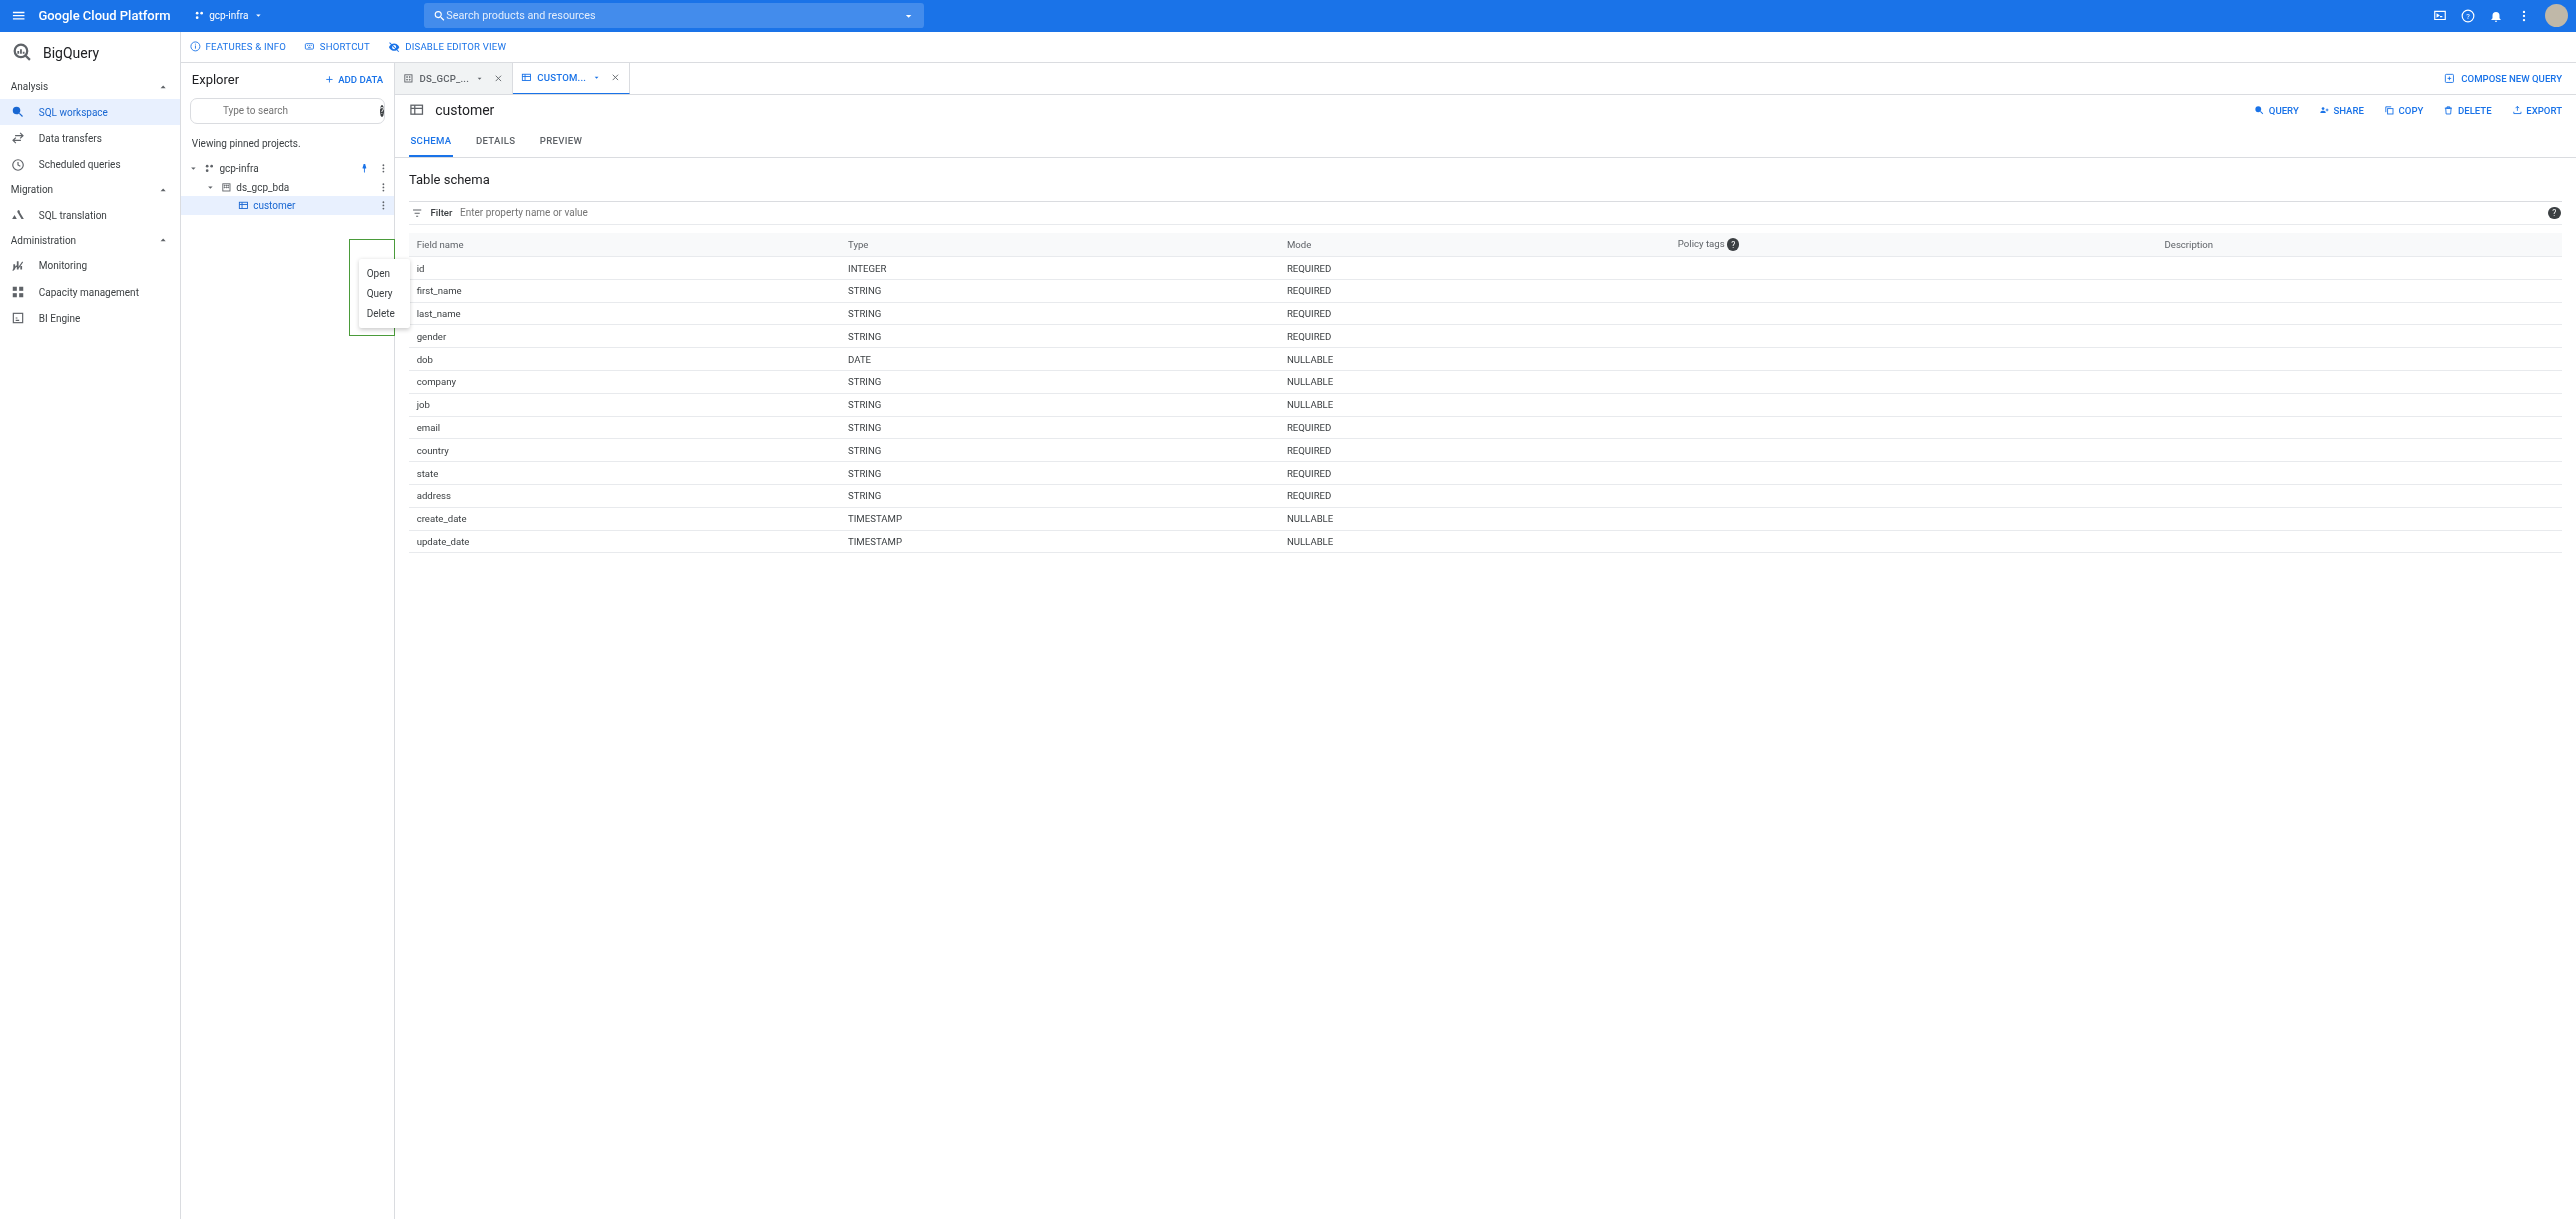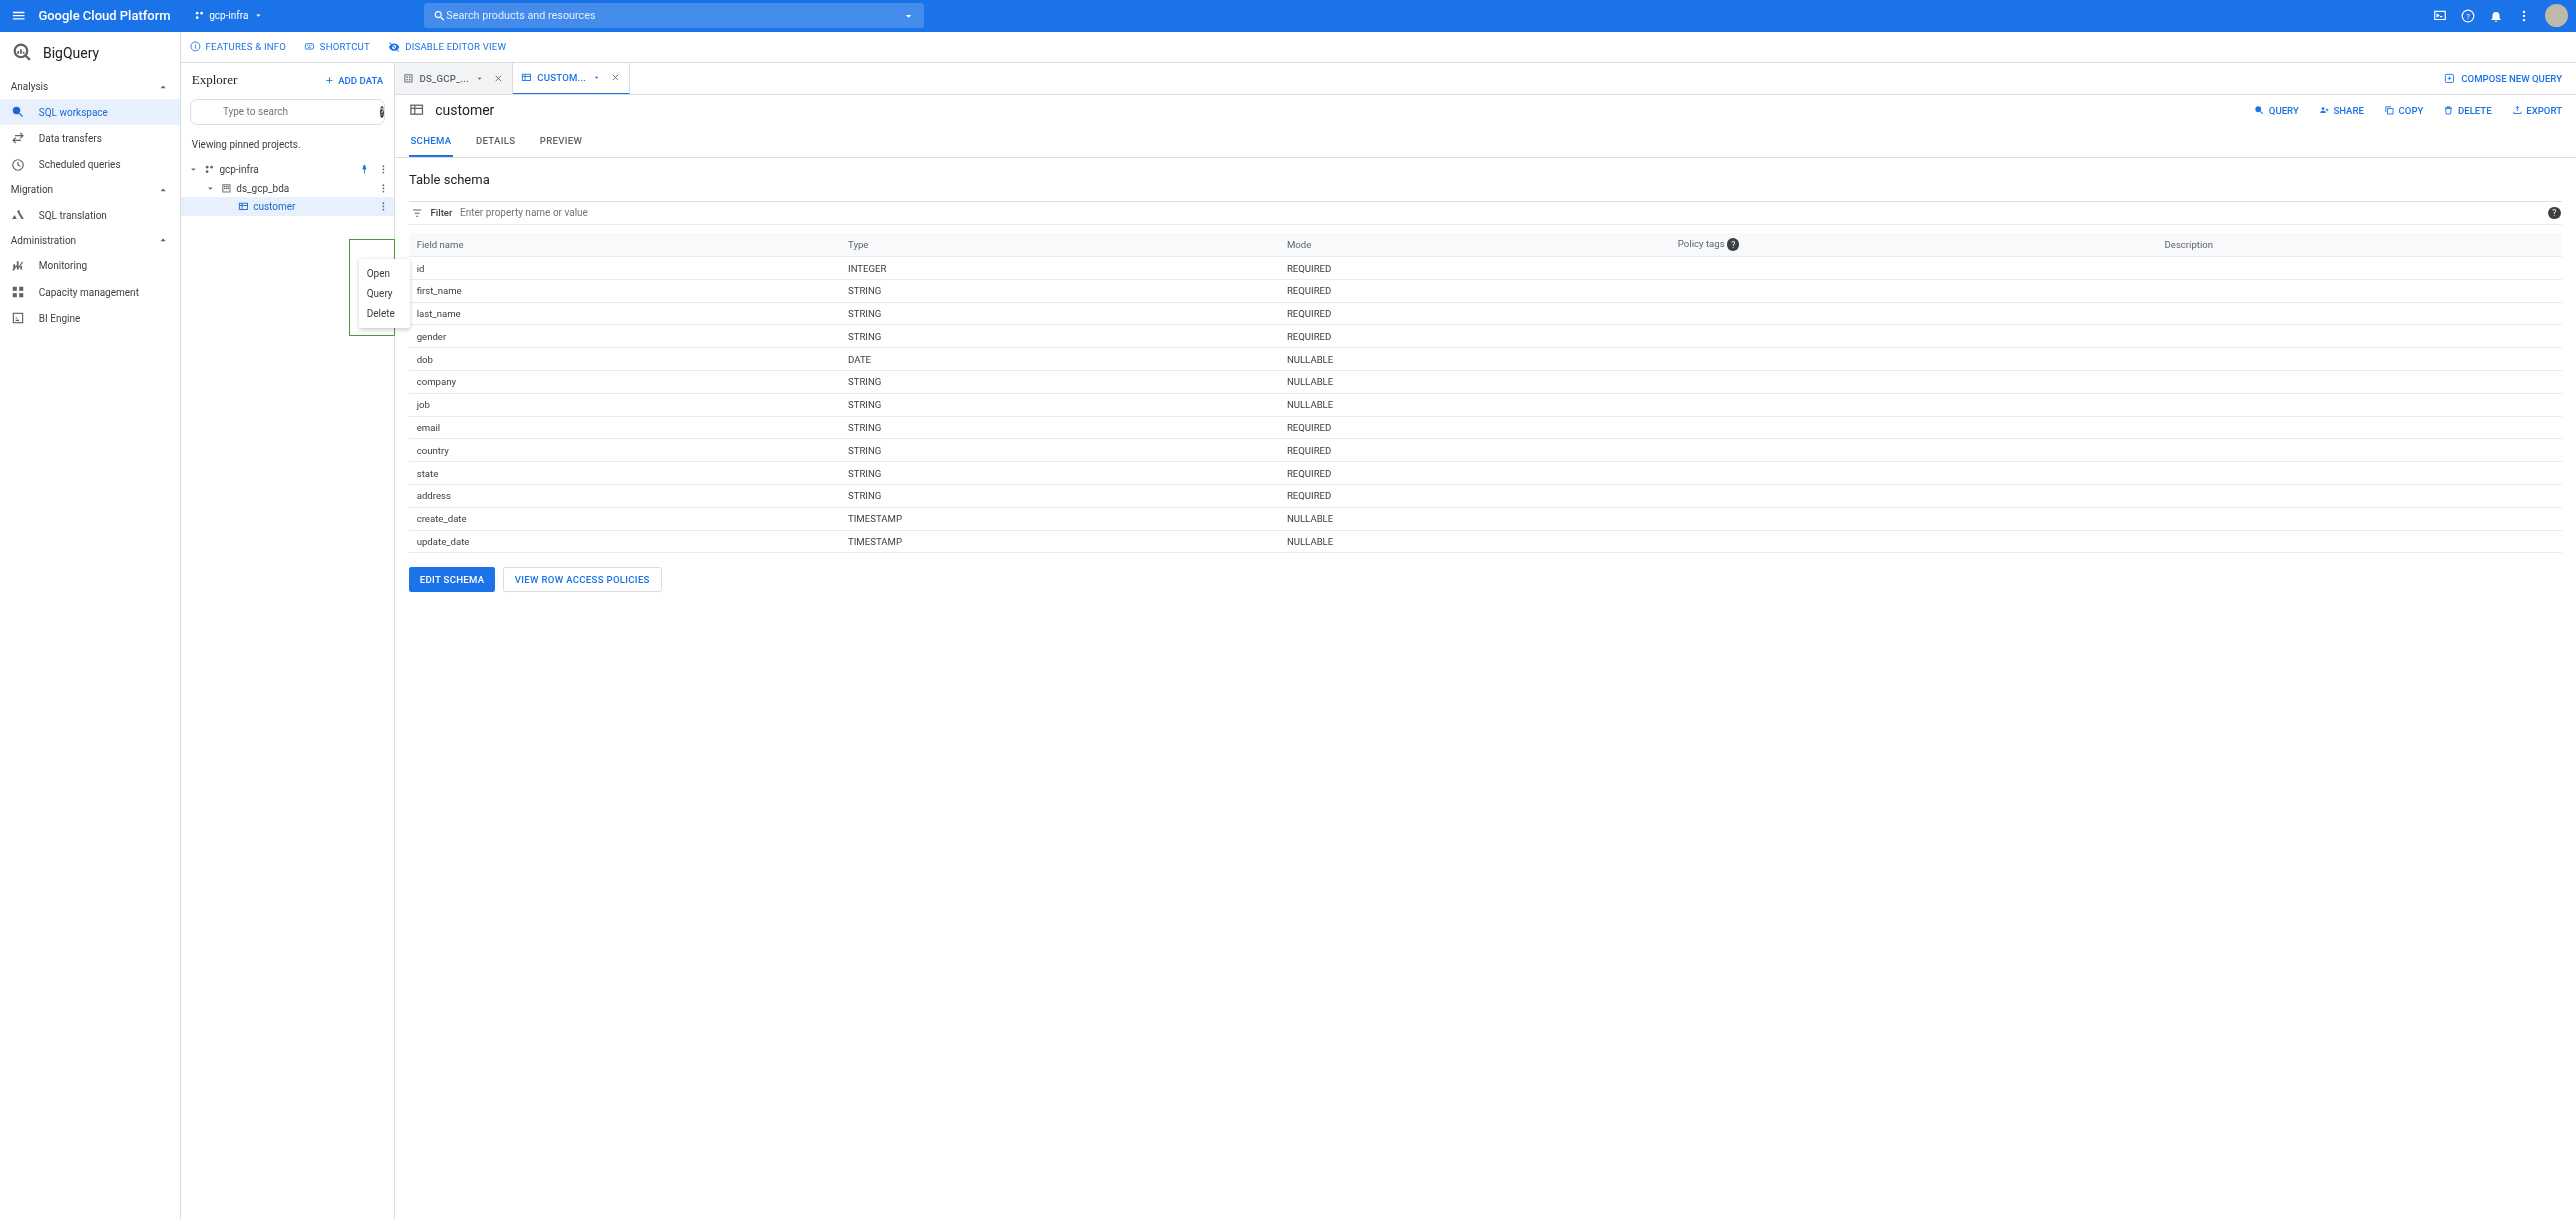--- a/index.html
+++ b/index.html
@@ -29,21 +29,21 @@
   .nav-item { display:flex; align-items:center; gap:14px; padding:6.1px 10.8px; font-size:10px; color:#3c4043; cursor:pointer; }
   .nav-item.active { background:#e8f0fe; color:#1967d2; }
   .nav-item svg, .nav-item .nav-icn { width:14px; height:14px; flex:0 0 14px; }
 
   
   .explorer { width:214px; border-right:0.8px solid #dadce0; display:flex; flex-direction:column; position:relative; }
   .explorer-bar { border-bottom:0.8px solid #dadce0; height:31.5px; display:flex; align-items:center; padding:0 9.2px; justify-content:space-between; }
   .explorer-bar .links { display:flex; gap:18.4px; }
   .top-link { color:#1a73e8; font-size:9.6px; font-weight:400; letter-spacing:0.2px; display:flex; align-items:center; gap:4.6px; cursor:pointer; }
   .explorer-head { display:flex; align-items:center; justify-content:space-between; padding:9.2px 10.8px 6.1px; }
-  .explorer-head h2 { font-size:13px; font-weight:400; color:#202124;font-family:Liberation Serif, serif; }
+  .explorer-head h2 { font-size:13px; font-weight:400; color:#202124; }
   .add-data { color:#1a73e8; font-size:9.6px; font-weight:500; display:flex; align-items:center; gap:3.1px; cursor:pointer; }
   .search-field { margin:4.6px 9.2px 7.7px; border:0.8px solid #dadce0; border-radius:7px; height:26px; display:flex; align-items:center; padding:0 7.7px; gap:24px; }
   .search-field input { border:none; outline:none; flex:1; font-size:10px; }
   .help-dot { width:12.3px; height:12.3px; border-radius:50%; background:#3c4043; color:#fff; font-size:8.5px; display:flex; align-items:center; justify-content:center; }
   .pinned-note { padding:6.1px 10.8px 10.8px; color:#3c4043; font-size:10px; }
   .tree { padding-bottom:9.2px; }
   .tree-row { display:flex; align-items:center; padding:3.1px 4.6px 3.1px 6.1px; font-size:10px; gap:4.6px; cursor:pointer; }
   .tree-row .spacer { width:12.3px; }
   .tree-row .disclosure { width:12.3px; height:12.3px; display:flex; align-items:center; justify-content:center; color:#5f6368; }
   .tree-row.selected { background:#e8f0fe; color:#1967d2; }
@@ -561,20 +561,16 @@
             <tr>
               <td>update_date</td>
               <td>TIMESTAMP</td>
               <td>NULLABLE</td>
               <td></td>
               <td></td>
             </tr>
           </tbody>
       </table>
 
-      <div class="btn-row">
-        <button class="btn-primary">EDIT SCHEMA</button>
-        <button class="btn-outline">VIEW ROW ACCESS POLICIES</button>
-      </div>
     </div>
   </div>
 </div>
 
 
 </body></html>

